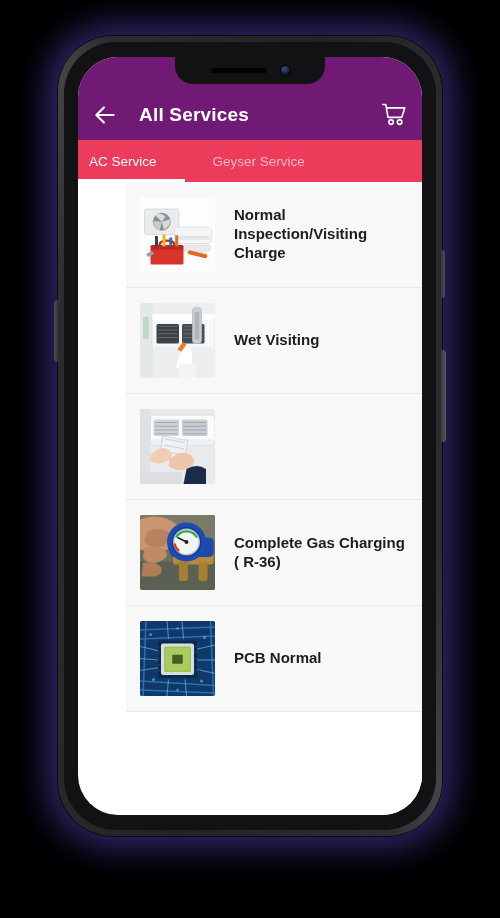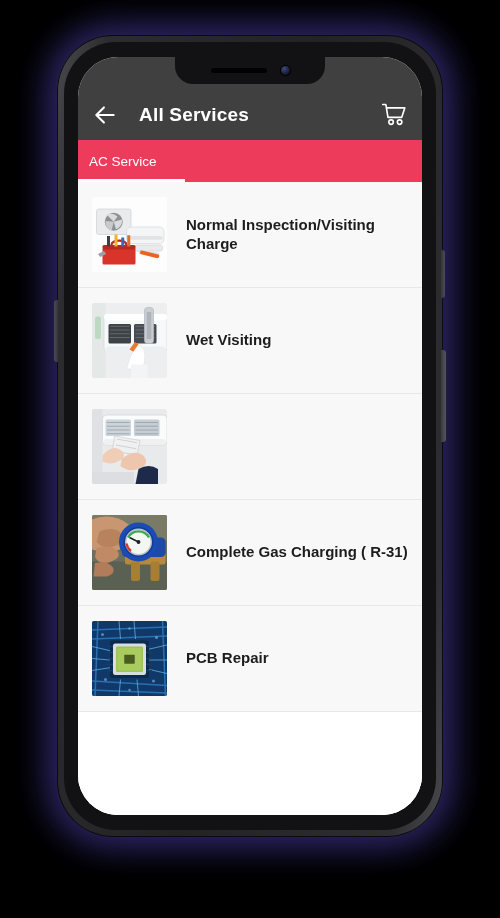--- a/index.html
+++ b/index.html
@@ -75,21 +75,21 @@
   }
   .speaker { width:56px; height:5px; border-radius:3px; background:#000; opacity:.85; }
   .camera {
     width:9px; height:9px; border-radius:50%;
     background:radial-gradient(circle at 35% 30%, #3b4a86 0%, #1a1d33 60%, #07080f 100%);
     box-shadow:0 0 0 1px #000;
   }
 
   
   .appbar {
-    position:relative; height:83px; background:#404040;
+    position:relative; height:83px; background:#701a75;
     z-index:10;
   }
   .appbar-row {
     position:absolute; left:0; right:0; bottom:0; height:50px;
     display:flex; align-items:center; padding:0 14px;
   }
   .back-icon { width:26px; height:26px; flex:0 0 auto; cursor:pointer; }
   .appbar-title {
     color:#fff; font-size:19px; font-weight:bold;
     margin-left:21px; letter-spacing:.2px; white-space:nowrap;
@@ -118,20 +118,21 @@
     height:3px; background:#ffffff;
   }
   .tab.active:first-child::after { left:-11px; }
 
   
   .list {
     position:relative;
     background:#ffffff;
     height:675px;
     overflow:hidden;
+    margin-left:48px;
   }
   .list-pane { background:#F8F8F8; }
   .row {
     display:flex; align-items:center;
     height:106px;
     padding:0 14px;
     background:#F8F8F8;
     border-bottom:1px solid #E8E8E8;
     cursor:pointer;
   }
@@ -186,20 +187,23 @@
             <circle cx="10.3" cy="19.6" r="2.1"></circle>
             <circle cx="18.2" cy="19.6" r="2.1"></circle>
           </svg>
         </span>
       </div>
     </div>
 
     <div class="tabs">
       <div class="tab active">
         <span>AC Service</span>
+      </div>
+      <div class="tab">
+        <span>Geyser Service</span>
       </div>
       <div class="tab">
         
       </div>
     </div>
 
     <div class="list">
       <div class="list-pane">
 
         <div class="row">
@@ -310,21 +314,21 @@
               <circle cx="62" cy="36" r="26" fill="#1b4bb5"></circle>
               <circle cx="62" cy="36" r="20" fill="#153b93"></circle>
               <circle cx="62" cy="36" r="17" fill="#f4f6f4"></circle>
               <circle cx="62" cy="36" r="17" fill="none" stroke="#b9c2c6" stroke-width="2"></circle>
               <path d="M48 30 a16 16 0 0 1 28 0" fill="none" stroke="#3aa84f" stroke-width="3"></path>
               <path d="M46 38 a16 16 0 0 0 6 10" fill="none" stroke="#d63b2e" stroke-width="3"></path>
               <line x1="62" y1="36" x2="50" y2="30" stroke="#1b1f24" stroke-width="2"></line>
               <circle cx="62" cy="36" r="2.6" fill="#1b1f24"></circle>
             </svg>
           </span>
-          <span class="row-label">Complete Gas Charging ( R-31)</span>
+          <span class="row-label">Complete Gas Charging ( R-36)</span>
         </div>
 
         <div class="row">
           <span class="thumb">
             <svg viewBox="0 0 100 100">
               <rect width="100" height="100" fill="#0f2d52"></rect>
               <rect width="100" height="100" fill="#12447e" fill-opacity=".55"></rect>
               <g stroke="#2f7fc4" stroke-width="2" opacity=".8">
                 <line x1="0" y1="12" x2="100" y2="8"></line>
                   <line x1="0" y1="24" x2="100" y2="20"></line>
@@ -365,21 +369,21 @@
                 <line x1="72" y1="50" x2="80" y2="50"></line>
                   <line x1="72" y1="58" x2="80" y2="58"></line>
                 <line x1="72" y1="66" x2="80" y2="66"></line>
               </g>
               <rect x="28" y="30" width="44" height="42" rx="3" fill="#d7dde0"></rect>
               <rect x="32" y="34" width="36" height="34" rx="2" fill="#9fc455"></rect>
               <rect x="34" y="36" width="32" height="30" rx="2" fill="#a9cc5f"></rect>
               <rect x="43" y="45" width="14" height="12" rx="1" fill="#4a5c22"></rect>
             </svg>
           </span>
-          <span class="row-label">PCB Repair</span>
+          <span class="row-label">PCB Normal</span>
         </div>
 
       </div>
       <div class="list-tail"></div>
     </div>
 
   </div>
 </div>
 
 </body></html>

